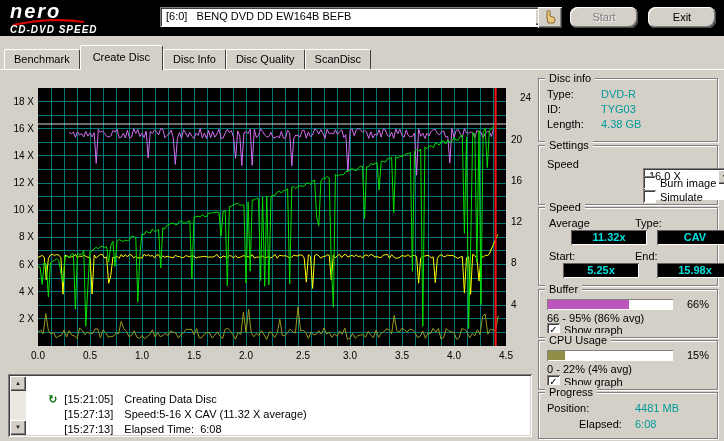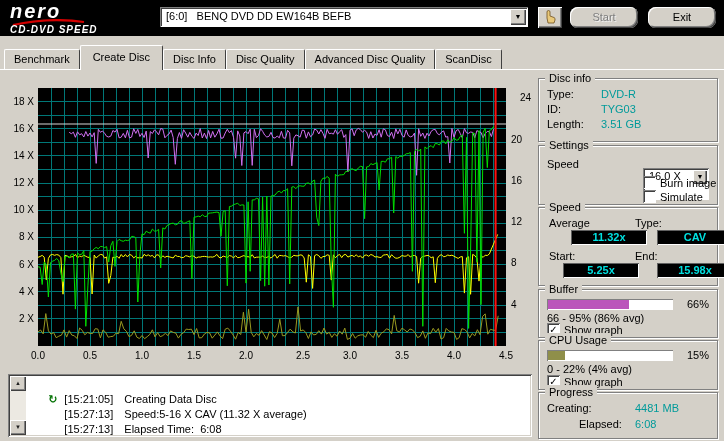--- a/index.html
+++ b/index.html
@@ -5,21 +5,21 @@
   html,body{margin:0;padding:0;background:#6e6e6e;}
   #app{position:relative;width:724px;height:441px;background:#d4d0c8;overflow:hidden;
        font-family:"Liberation Sans","DejaVu Sans",sans-serif;font-size:11px;color:#000;}
   .abs{position:absolute;}
   .raised{background:#d4d0c8;box-shadow:inset 1px 1px 0 #ffffff,inset -1px -1px 0 #404040,inset -2px -2px 0 #808080;}
   .sunken2{background:#ffffff;box-shadow:inset 1px 1px 0 #808080,inset -1px -1px 0 #ffffff,inset 2px 2px 0 #404040,inset -2px -2px 0 #d4d0c8;}
   
   #topbar{left:0;top:0;width:724px;height:36px;background:#000;}
   .logo-nero{font-style:italic;font-weight:bold;font-size:20px;color:#fff;letter-spacing:2px;line-height:20px;}
   .logo-sub{font-style:italic;font-weight:bold;font-size:10px;color:#fff;letter-spacing:1px;}
-  .combo{background:#fff;box-shadow:inset 1px 1px 0 #808080,inset -1px -1px 0 #ffffff,inset 2px 2px 0 #404040;}
+  .combo{background:#fff;box-shadow:inset 1px 1px 0 #808080,inset -1px -1px 0 #ffffff,inset 2px 2px 0 #404040;padding-left:25px;}
   .combo-text{position:absolute;left:6px;top:3px;white-space:pre;}
   .combo-arrow{position:absolute;right:2px;top:2px;width:16px;height:16px;font-size:7px;line-height:16px;text-align:center;color:#000;}
   .btn{text-align:center;line-height:20px;cursor:default;border-radius:8px;}
   .btn.disabled{color:#7e7e7e;text-shadow:1px 1px 0 #efefef;}
   
   #tabs{left:4px;top:45px;height:24px;display:flex;align-items:flex-end;z-index:4;}
   .tab{position:relative;height:19px;line-height:18px;padding:0 9px;background:#d4d0c8;
        border-top:1px solid #fff;border-left:1px solid #fff;border-right:1px solid #404040;
        border-top-left-radius:2px;border-top-right-radius:2px;}
   .tab.active{height:24px;line-height:22px;margin-bottom:-1px;z-index:5;padding:0 12px;}
@@ -75,21 +75,20 @@
     </div>
     <div class="abs raised btn disabled" style="left:570px;top:7px;width:68px;height:21px;">Start</div>
     <div class="abs raised btn" style="left:648px;top:7px;width:68px;height:21px;">Exit</div>
   </div>
 
   <div id="tabs" class="abs">
     <div class="tab">Benchmark</div>
     <div class="tab active">Create Disc</div>
     <div class="tab">Disc Info</div>
     <div class="tab">Disc Quality</div>
-    <div class="tab">Advanced Disc Quality</div>
     <div class="tab">ScanDisc</div>
   </div>
 
   <div id="content" class="abs"></div>
 
   <div id="chart" class="abs">
     <div id="plot" class="abs"><svg width="468" height="258" viewBox="0 0 468 258">
           <rect x="0" y="0" width="468" height="258" fill="#000000"></rect>
           <line x1="13.0" y1="0" x2="13.0" y2="258" stroke="#007878" stroke-width="1" shape-rendering="crispEdges"></line>
           <line x1="26.0" y1="0" x2="26.0" y2="258" stroke="#007878" stroke-width="1" shape-rendering="crispEdges"></line>
@@ -179,21 +178,21 @@
       <div class="tick" style="left: 486px; top: 274px; width: 24px; text-align: center;">4.5</div>
     </div>
 
   <div class="group" style="left:538px;top:78px;width:178px;height:62px;">
     <span class="gtitle">Disc info</span>
     <span class="lbl" style="left:8px;top:9px;">Type:</span>
     <span class="lbl cyan" style="left:62px;top:9px;">DVD-R</span>
     <span class="lbl" style="left:8px;top:24px;">ID:</span>
     <span class="lbl cyan" style="left:62px;top:24px;">TYG03</span>
     <span class="lbl" style="left:8px;top:39px;">Length:</span>
-    <span class="lbl cyan" style="left:62px;top:39px;">3.51 GB</span>
+    <span class="lbl cyan" style="left:62px;top:39px;">4.38 GB</span>
   </div>
 
   <div class="group" style="left:538px;top:145px;width:178px;height:58px;">
     <span class="gtitle">Settings</span>
     <span class="lbl" style="left:8px;top:12px;">Speed</span>
     <div class="abs combo" style="left:104px;top:9px;width:66px;height:32px;margin-top:13px;">
       <span class="combo-text" style="top:2px;">16.0 X</span>
       <span class="combo-arrow raised" style="width:14px;height:14px;line-height:14px;">▼</span>
     </div>
     <span class="checkbox" style="left:104px;top:30px;"></span>
@@ -231,21 +230,21 @@
       <div class="barFill" style="width: calc(15% - 2px); background: rgb(143, 143, 74);"></div>
     </div>
     <span class="lbl" style="right:8px;top:8px;">15%</span>
     <span class="lbl" style="left:8px;top:22px;">0 - 22% (4% avg)</span>
     <span class="checkbox" style="left:8px;top:34px;">✓</span>
     <span class="lbl" style="left:25px;top:35px;">Show graph</span>
   </div>
 
   <div class="group" style="left:538px;top:392px;width:178px;height:45px;">
     <span class="gtitle">Progress</span>
-    <span class="lbl" style="left:8px;top:9px;">Creating:</span>
+    <span class="lbl" style="left:8px;top:9px;">Position:</span>
     <span class="lbl cyan" style="left:96px;top:9px;">4481 MB</span>
     <span class="lbl" style="left:8px;top:25px;padding-left:32px;">Elapsed:</span>
     <span class="lbl cyan" style="left:96px;top:25px;">6:08</span>
   </div>
 
   <div class="abs sunken2" id="log" style="left:8px;top:374px;width:524px;height:63px;">
     <div class="sb" style="left:2px;top:2px;width:16px;height:59px;">
       <div class="sbbtn">
           <span class="arr">▲</span>
         </div>

